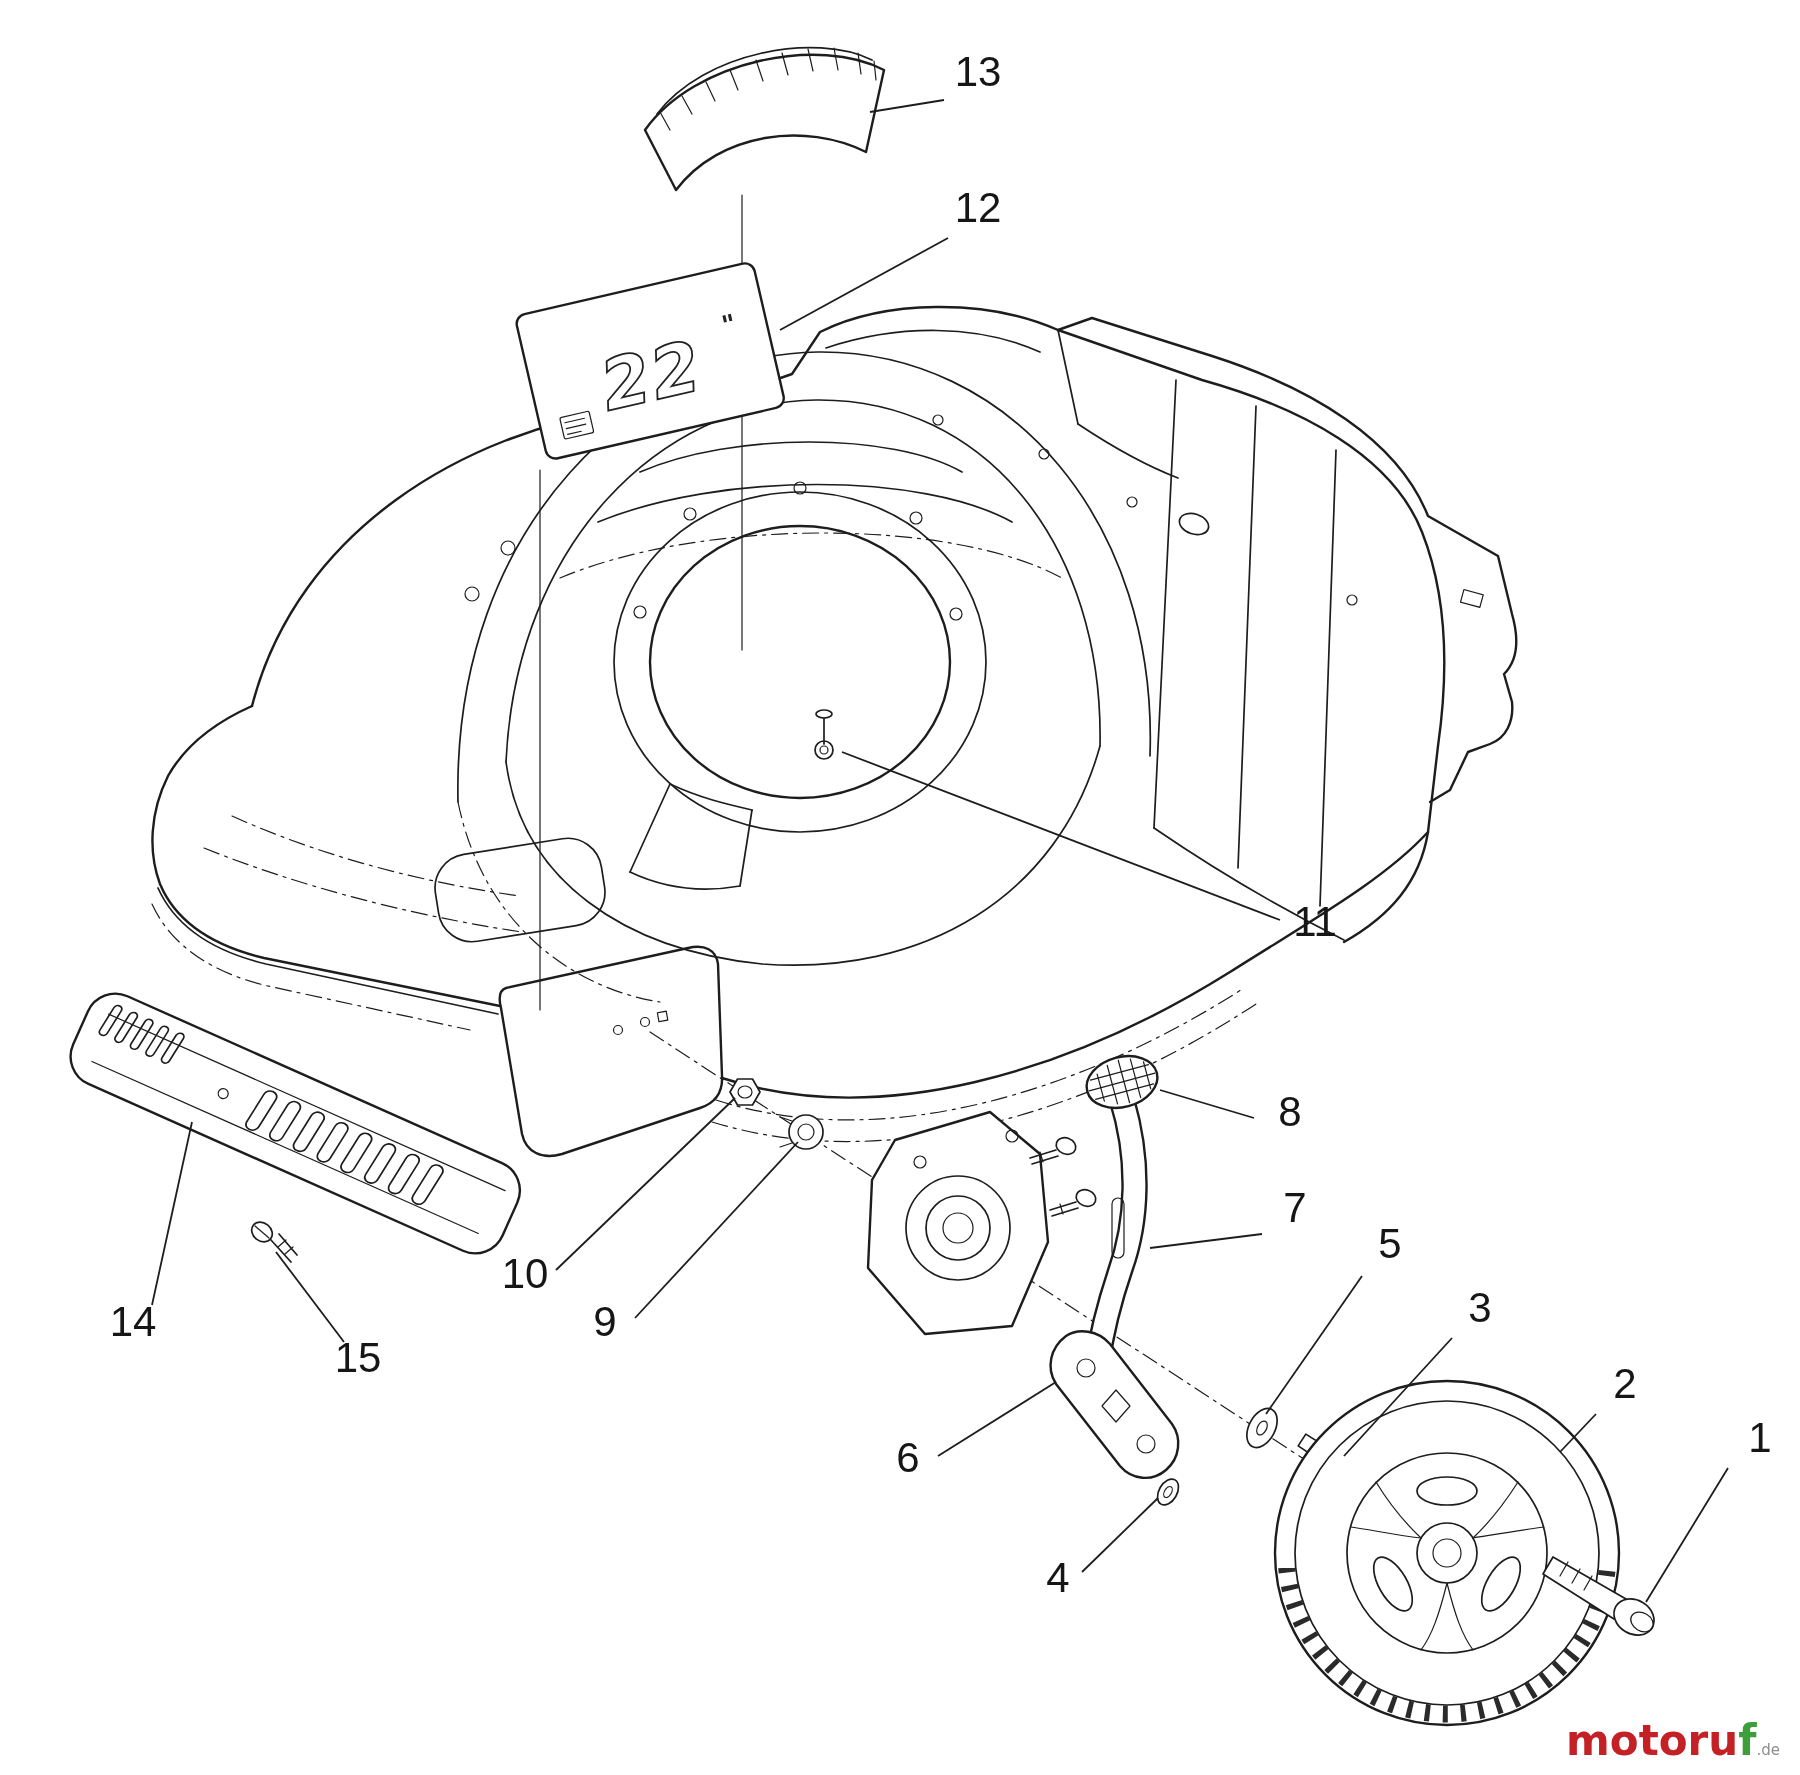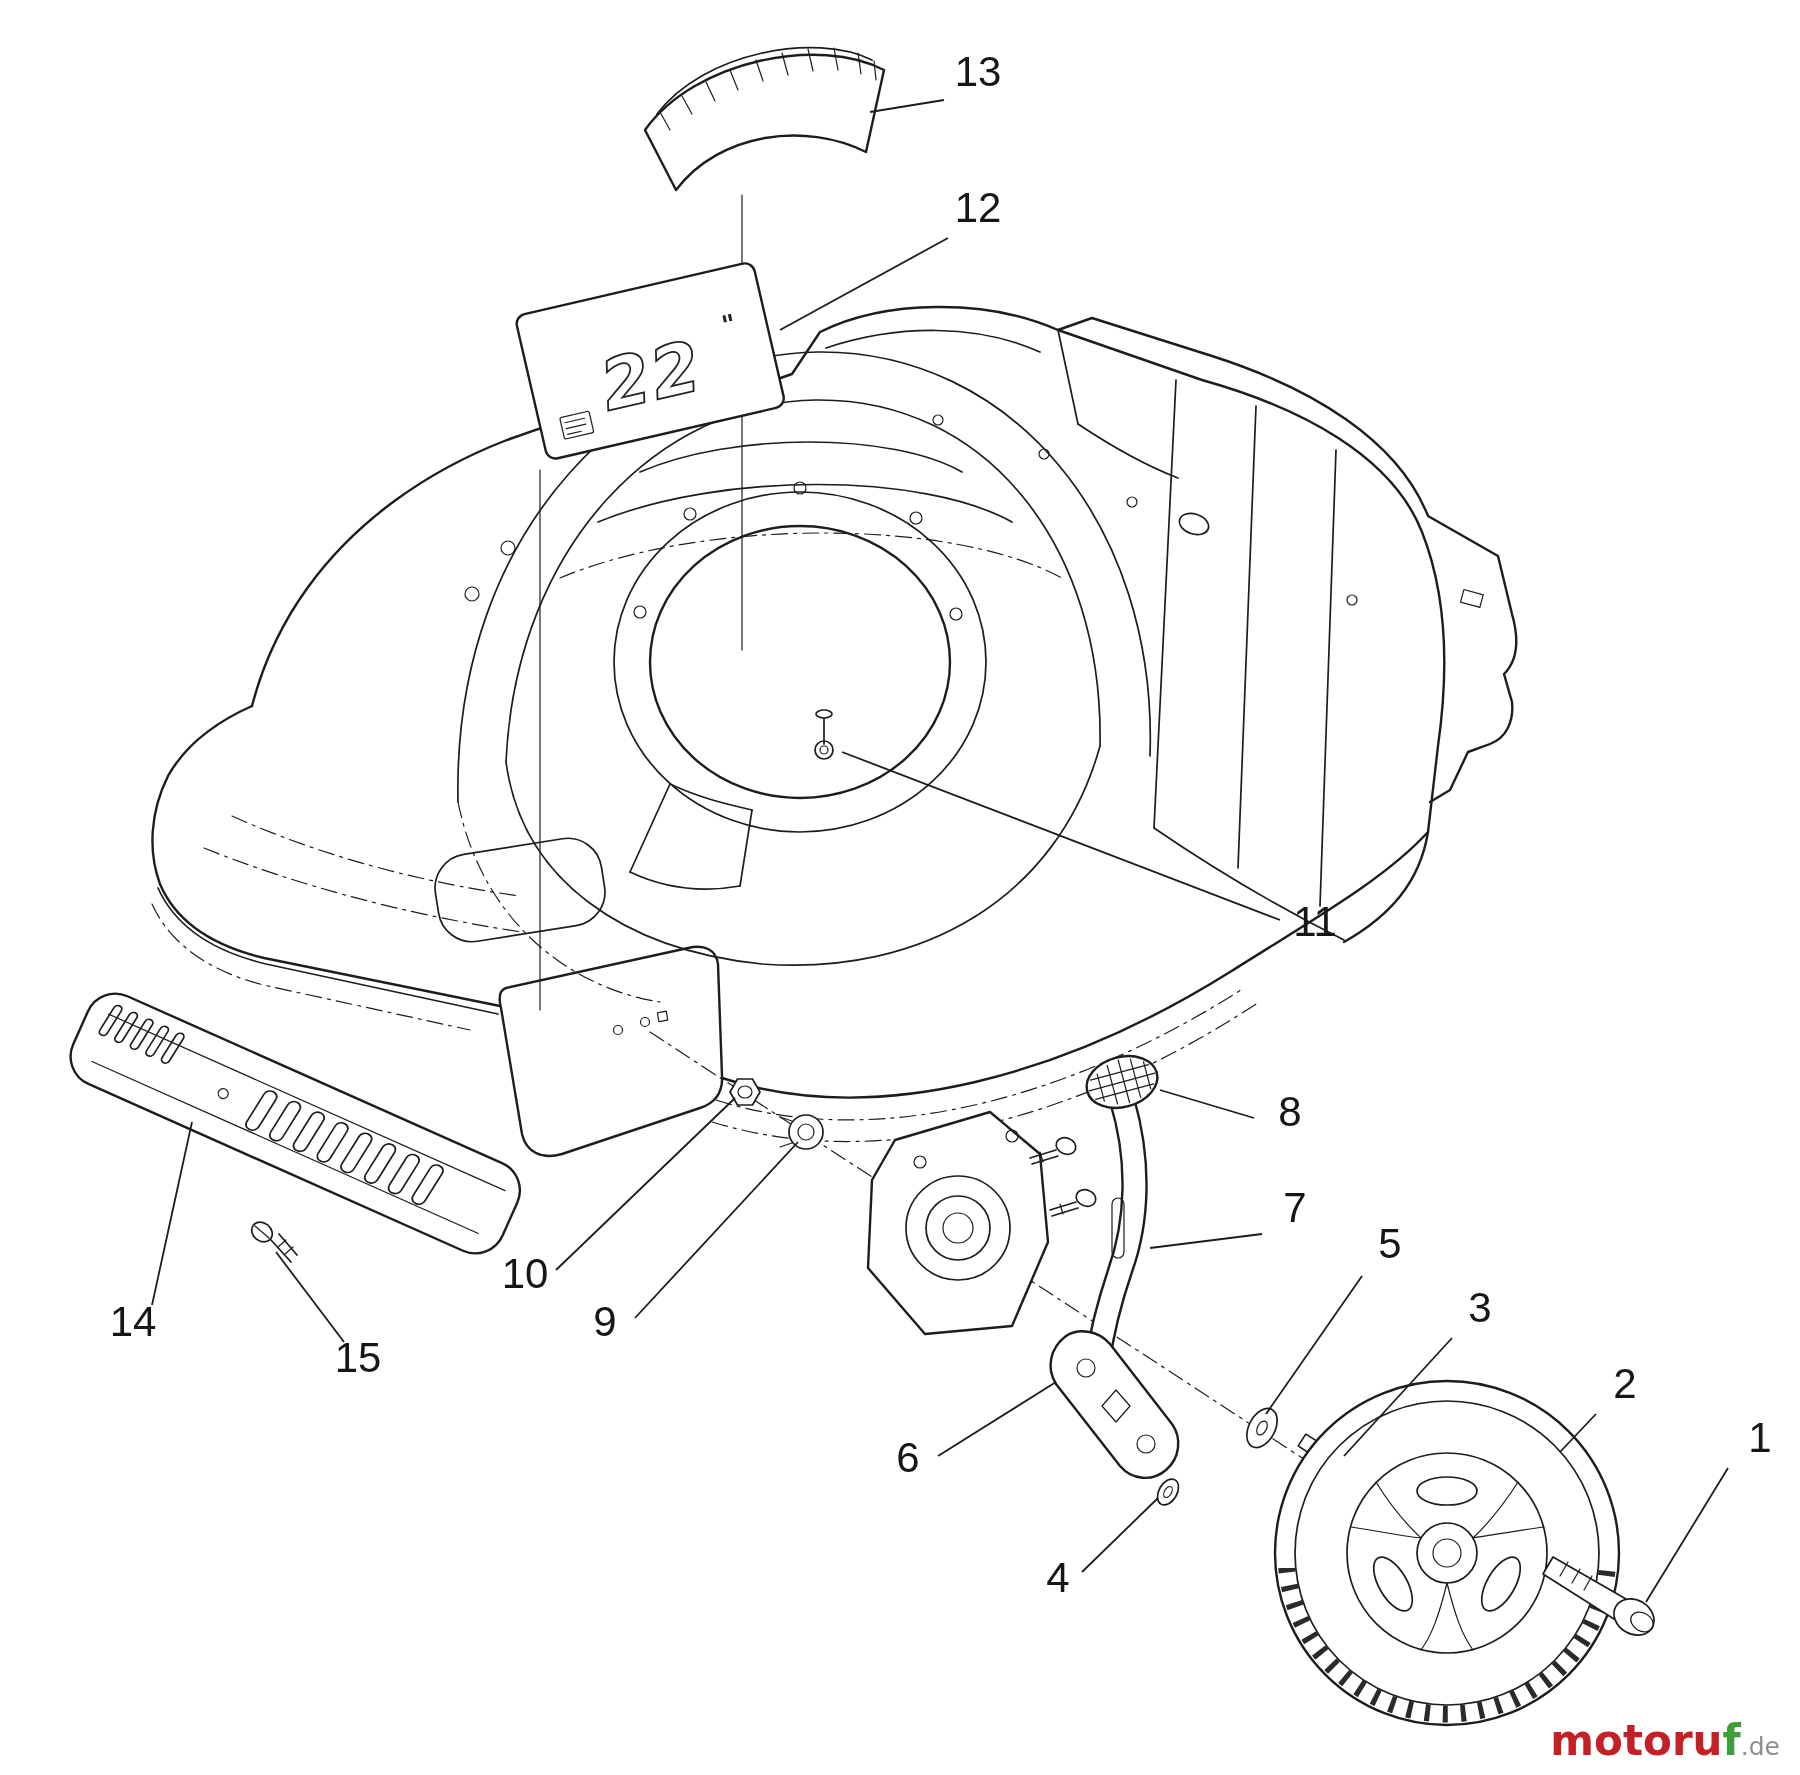--- a/index.html
+++ b/index.html
@@ -14,21 +14,21 @@
   .fw{fill:#ffffff;}
   .leader{stroke:#1d1d1d;stroke-width:1.8;fill:none;}
   text.callout{font-family:"Liberation Sans",sans-serif;font-size:42px;fill:#161616;}
   .plate-num{font-family:"DejaVu Sans",sans-serif;font-style:italic;font-weight:700;
              font-size:70px;letter-spacing:2px;fill:#ffffff;stroke:#222222;stroke-width:1.8;}
   .plate-unit{font-family:"DejaVu Sans",sans-serif;font-weight:700;font-size:26px;fill:#222;}
   .watermark{position:absolute;right:20px;bottom:10px;font-family:"DejaVu Sans",sans-serif;
              font-weight:700;font-size:42px;letter-spacing:0px;white-space:nowrap;}
   .watermark .wm-r{color:#c42127;}
   .watermark .wm-g{color:#3d9f3a;}
-  .watermark .wm-de{color:#8e8e8e;font-size:25px;font-weight:400;}
+  .watermark .wm-de{color:#8e8e8e;font-size:15px;font-weight:400;}
 </style>
 </head>
 <body>
 
 <div class="stage">
 <svg width="1800" height="1775" viewBox="0 0 1800 1775">
   <defs>
     <clipPath id="treadclip">
           <rect x="1258" y="1568" width="380" height="170"></rect>
         </clipPath>

